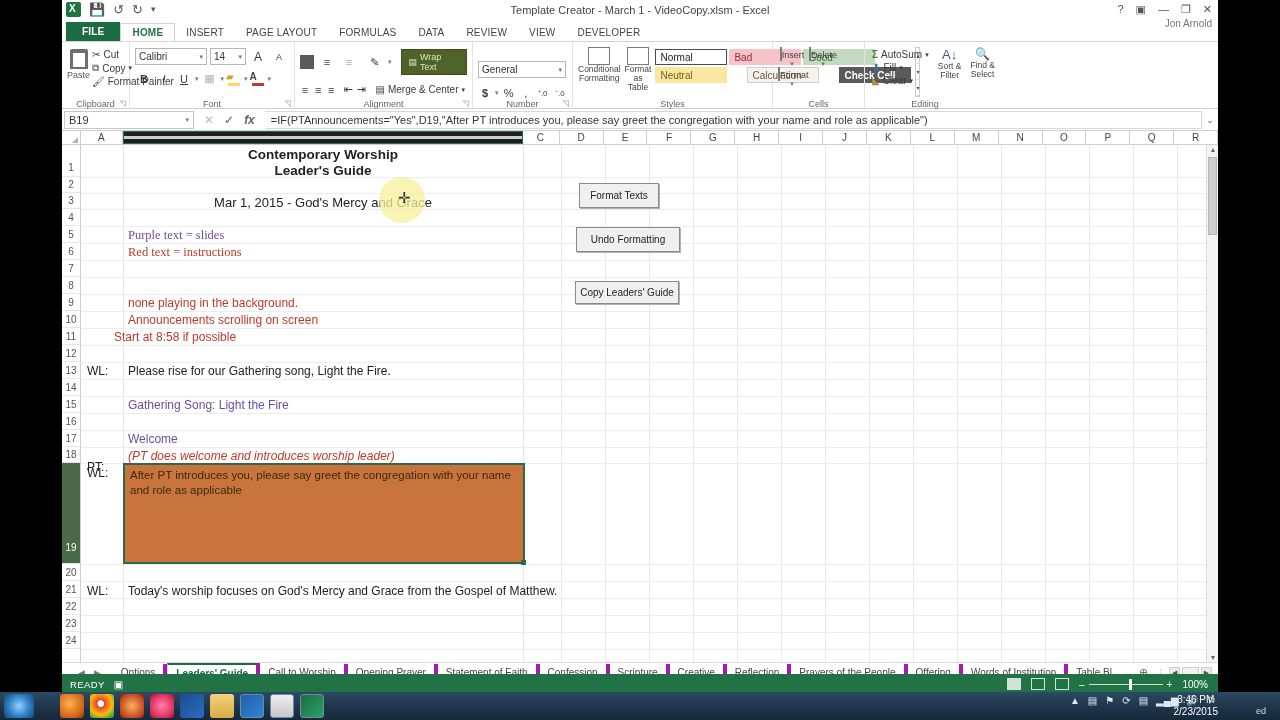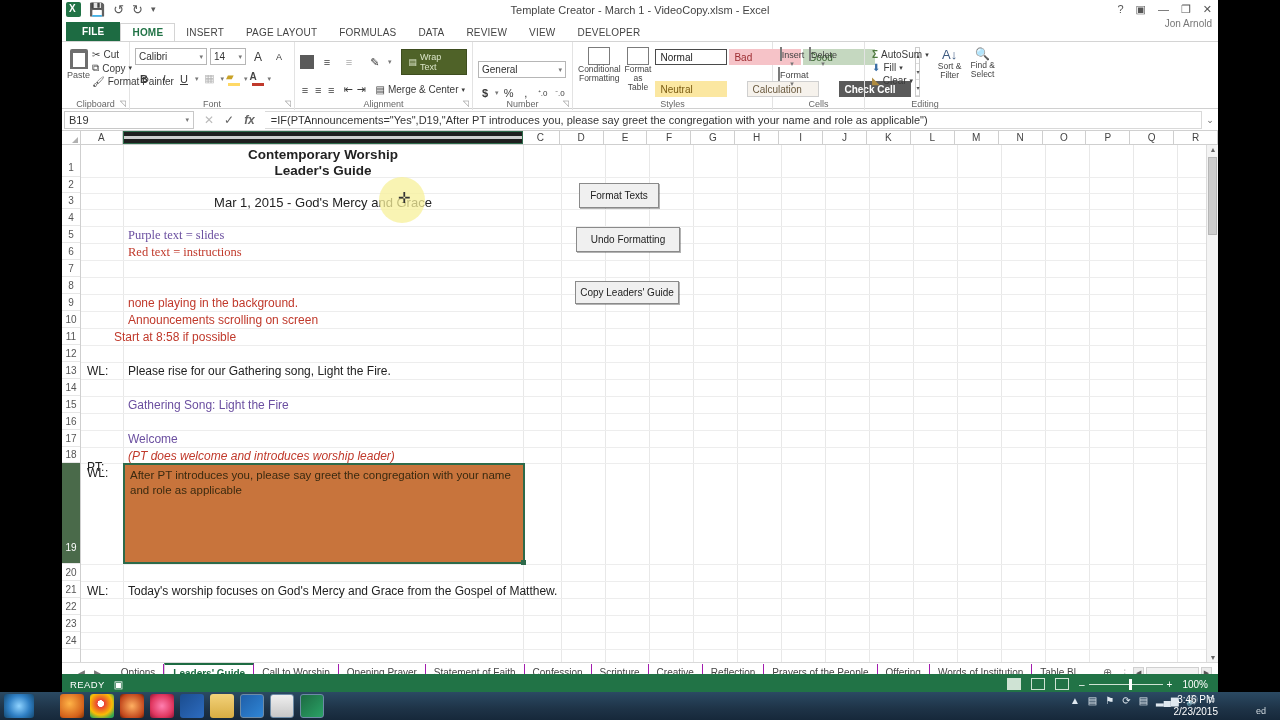--- a/index.html
+++ b/index.html
@@ -123,21 +123,21 @@
   .cursor-x { position:absolute; color:#333; font-size:15px; }
 
   
   .vscroll { position:absolute; right:0; top:14px; bottom:0; width:12px; background:#f4f4f4; border-left:1px solid #dcdcdc; }
   .vthumb { position:absolute; left:1px; top:2px; width:9px; height:78px; background:#cdcdcd; border:1px solid #b6b6b6; }
   .vs-arrow { position:absolute; left:2px; width:8px; text-align:center; font-size:7px; color:#666; }
 
   
   .tabbar { height:20px; background:#fff; border-top:1px solid #d9d9d9; display:flex; align-items:center; font-size:10px; color:#333; }
   .navarrows { display:flex; gap:9px; padding:0 12px 0 16px; color:#777; font-size:9px; }
-  .stab { padding:3px 8px; border-right:1px solid #a21caf; white-space:nowrap; color:#444; }
+  .stab { padding:3px 8px; border-right:4px solid #a21caf; white-space:nowrap; color:#444; }
   .stab.active { font-weight:bold; color:#1d6b42; background:#fff; border-top:2px solid #1d6b42; border-left:1px solid #d2d2d2; }
   .addsheet { padding:0 8px; color:#666; font-size:11px; }
   .hscroll { flex:1; display:flex; align-items:center; padding-right:6px; gap:2px; }
   .hs-track { flex:1; height:11px; background:#f2f2f2; border:1px solid #d0d0d0; }
   .hs-arrow { width:11px; height:11px; background:#ececec; border:1px solid #d0d0d0; font-size:7px; display:flex; align-items:center; justify-content:center; color:#555; }
 
   
   .statusbar { position:absolute; left:62px; top:674px; width:1156px; height:20px; background:#217346; color:#fff; font-size:10px; display:flex; align-items:center; }
   .sb-left { display:flex; align-items:center; gap:9px; padding-left:8px; }
   .sb-ready { font-size:9.5px; letter-spacing:.4px; }
@@ -314,21 +314,21 @@
           <div style="width:40px; text-align:center;">
             <div style="width:22px;height:18px;border:1px solid #7b7b7b;margin:0 auto;background:#fff"></div>
             <div style="font-size:8.5px;line-height:9px;color:#444">Format as Table</div>
           </div>
           <div>
             <div style="display:flex;gap:2px;margin-top:2px">
               <span class="cellstyle cs-normal">Normal</span>
               <span class="cellstyle cs-bad">Bad</span>
               <span class="cellstyle cs-good">Good</span>
             </div>
-            <div style="display:flex;gap:20px;margin-top:16px">
+            <div style="display:flex;gap:20px;margin-top:2px">
               <span class="cellstyle cs-neutral">Neutral</span>
               <span class="cellstyle cs-calc">Calculation</span>
               <span class="cellstyle cs-check">Check Cell</span>
             </div>
           </div>
           <div class="stepper">
             <div>▴</div>
             <div>▾</div>
             <div>▾</div>
           </div>

